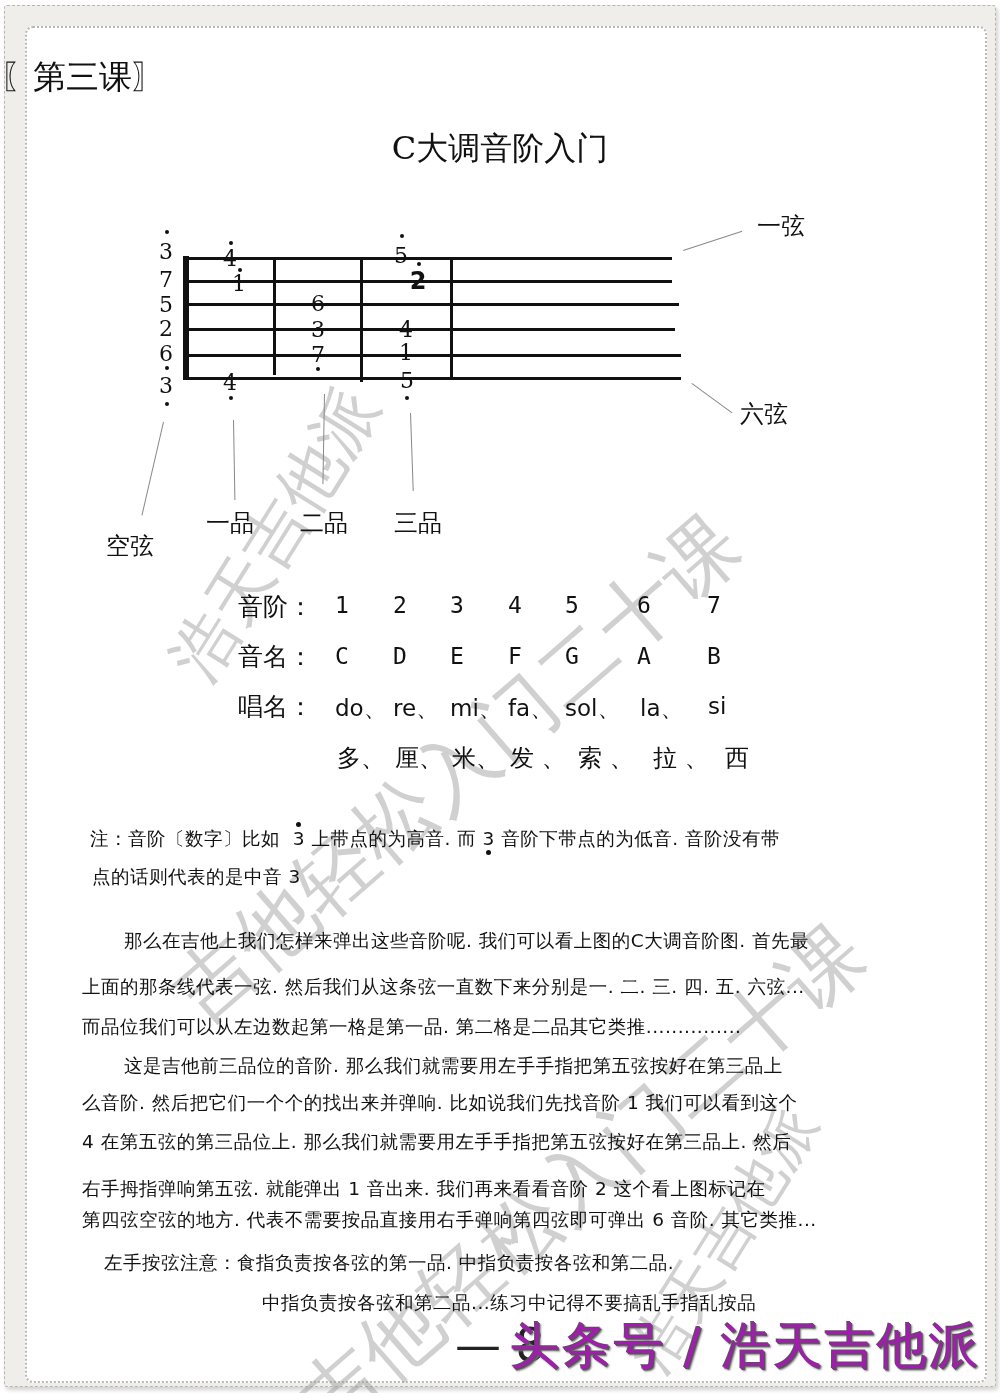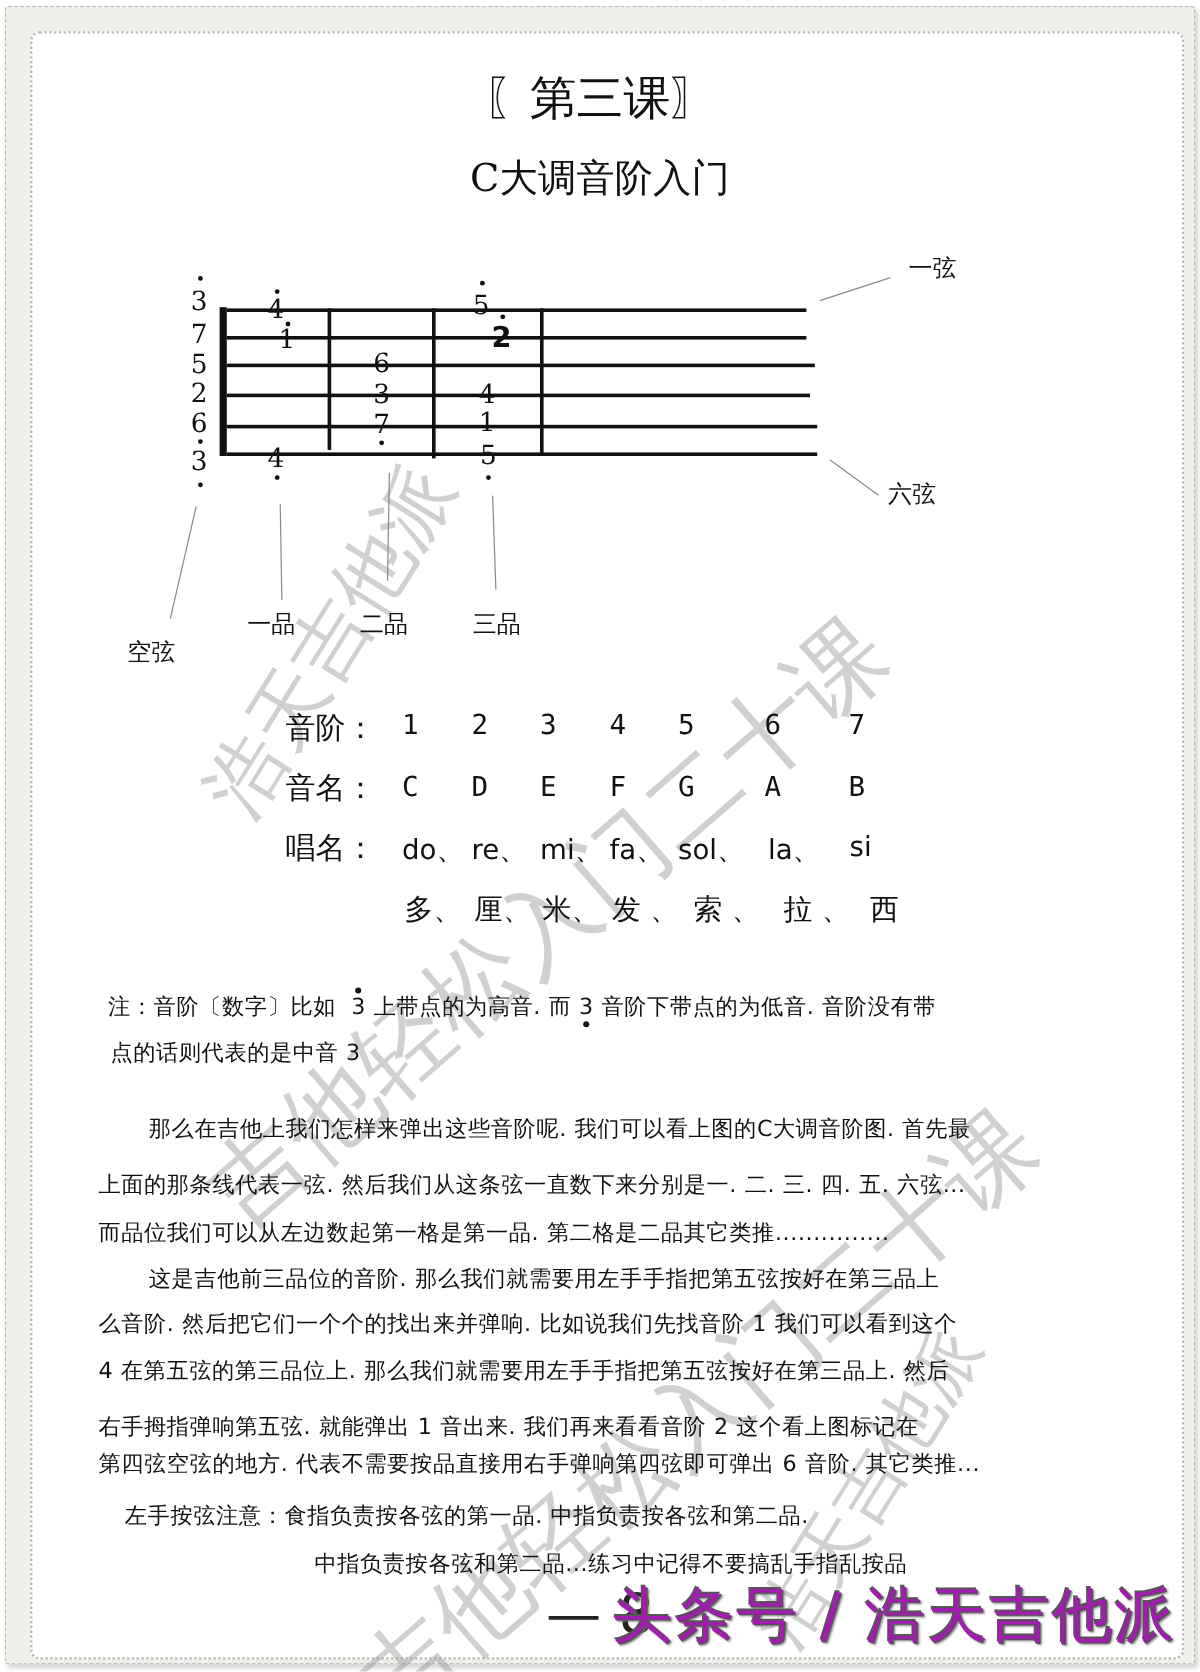--- a/index.html
+++ b/index.html
@@ -17,33 +17,33 @@
       box-shadow: 2px 3px 4px rgba(0,0,0,0.18);
     }
     .frame-inner {
       position: absolute; left: 20px; top: 20px; width: 958px; height: 1353px;
       background: #ffffff;
       border: 2px dotted #b8b8b8;
       border-radius: 8px;
     }
     .abs { position: absolute; }
     .serif { font-family: "DejaVu Serif", "Liberation Serif", serif; }
-    .lesson-title { left: 0; width: 1000px; top: 55px; text-align: center; font-size: 39px; }
+    .lesson-title { left: 0; width: 1000px; top: 55px; text-align: left; font-size: 33px; }
     .main-title { left: 0; width: 1000px; top: 127px; text-align: center; font-size: 32px; }
 
     
     .string { position: absolute; height: 3px; background: #111; }
     .nut { position: absolute; left: 183px; top: 256px; width: 6px; height: 124px; background: #111; }
     .fret { position: absolute; width: 3px; background: #111; }
     .note { position: absolute; font-family: "DejaVu Serif", serif; font-size: 22px; line-height: 22px; text-align: center; width: 20px; }
     .note.sans { font-family: "DejaVu Sans", sans-serif; font-weight: bold; }
     .dot { position: absolute; width: 4px; height: 4px; border-radius: 50%; background: #111; }
     .leader { position: absolute; height: 1px; background: #888; transform-origin: 0 0; }
 
-    .label { position: absolute; font-size: 20px; }
+    .label { position: absolute; font-size: 24px; }
     .row-label { position: absolute; font-size: 25px; }
     .cell { position: absolute; font-size: 23px; font-family: "DejaVu Sans Mono", monospace; }
     .solf { position: absolute; font-size: 23px; }
 
     .note-text, .para { position: absolute; font-size: 18.5px; white-space: nowrap; letter-spacing: 0.5px; }
     .dotmark { position: relative; display: inline-block; }
     .dotmark .hi, .dotmark .lo { position: absolute; left: 50%; width: 5px; height: 5px; margin-left: -2.5px; border-radius: 50%; background: #111; }
     .dotmark .hi { top: -6px; }
     .dotmark .lo { bottom: -6px; }
 

